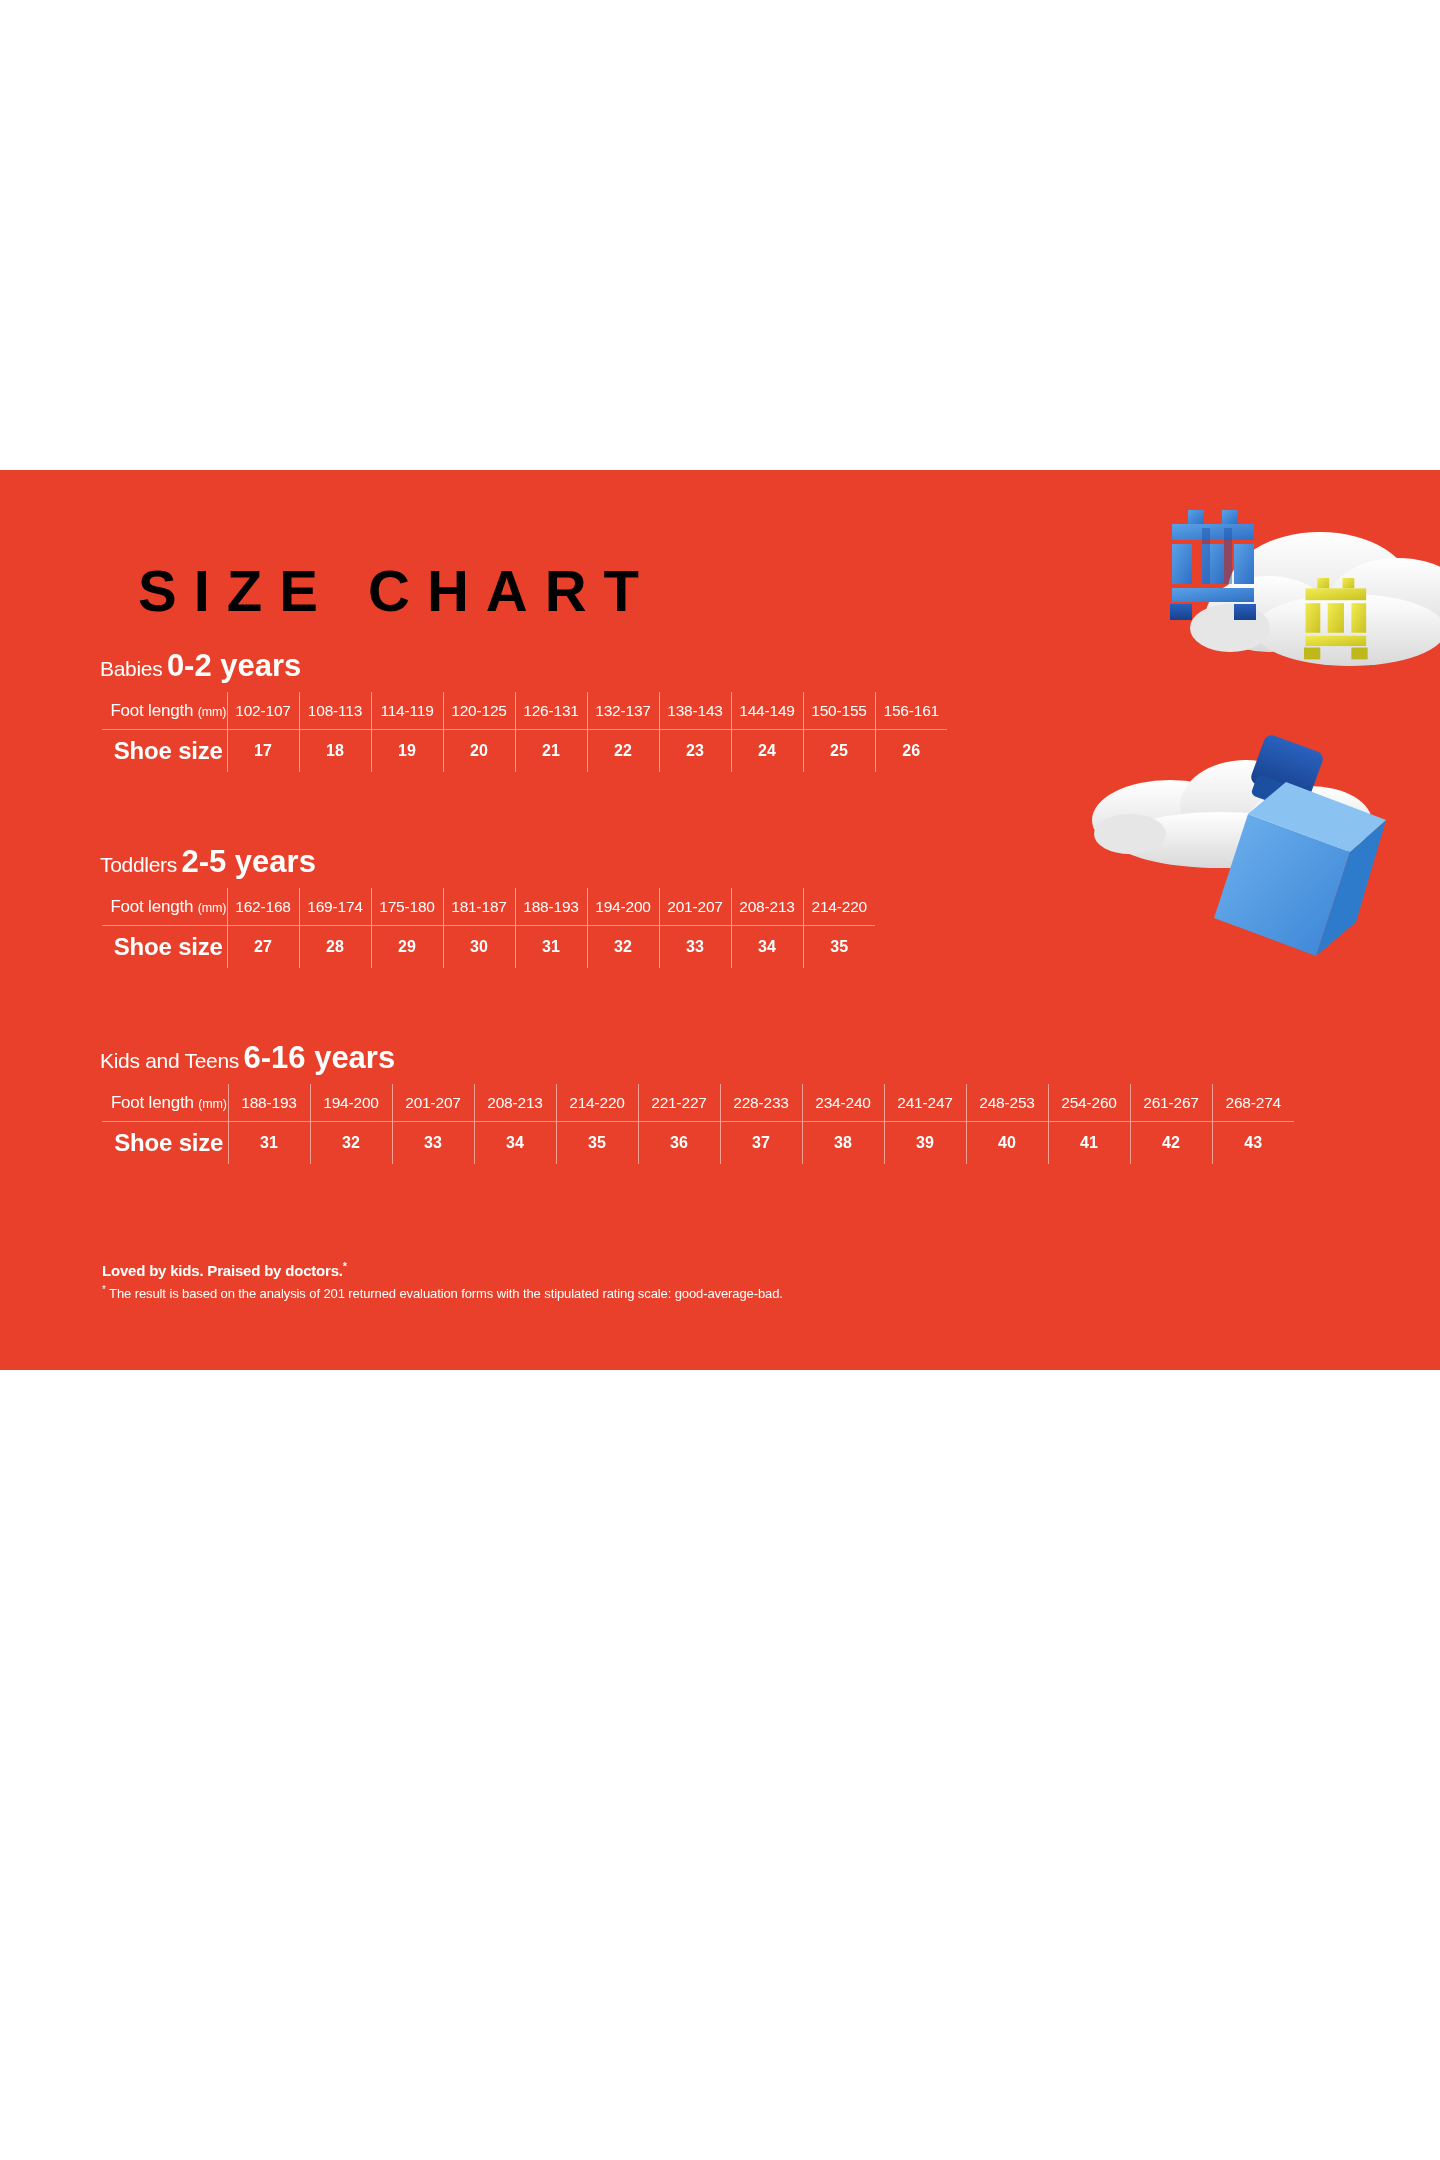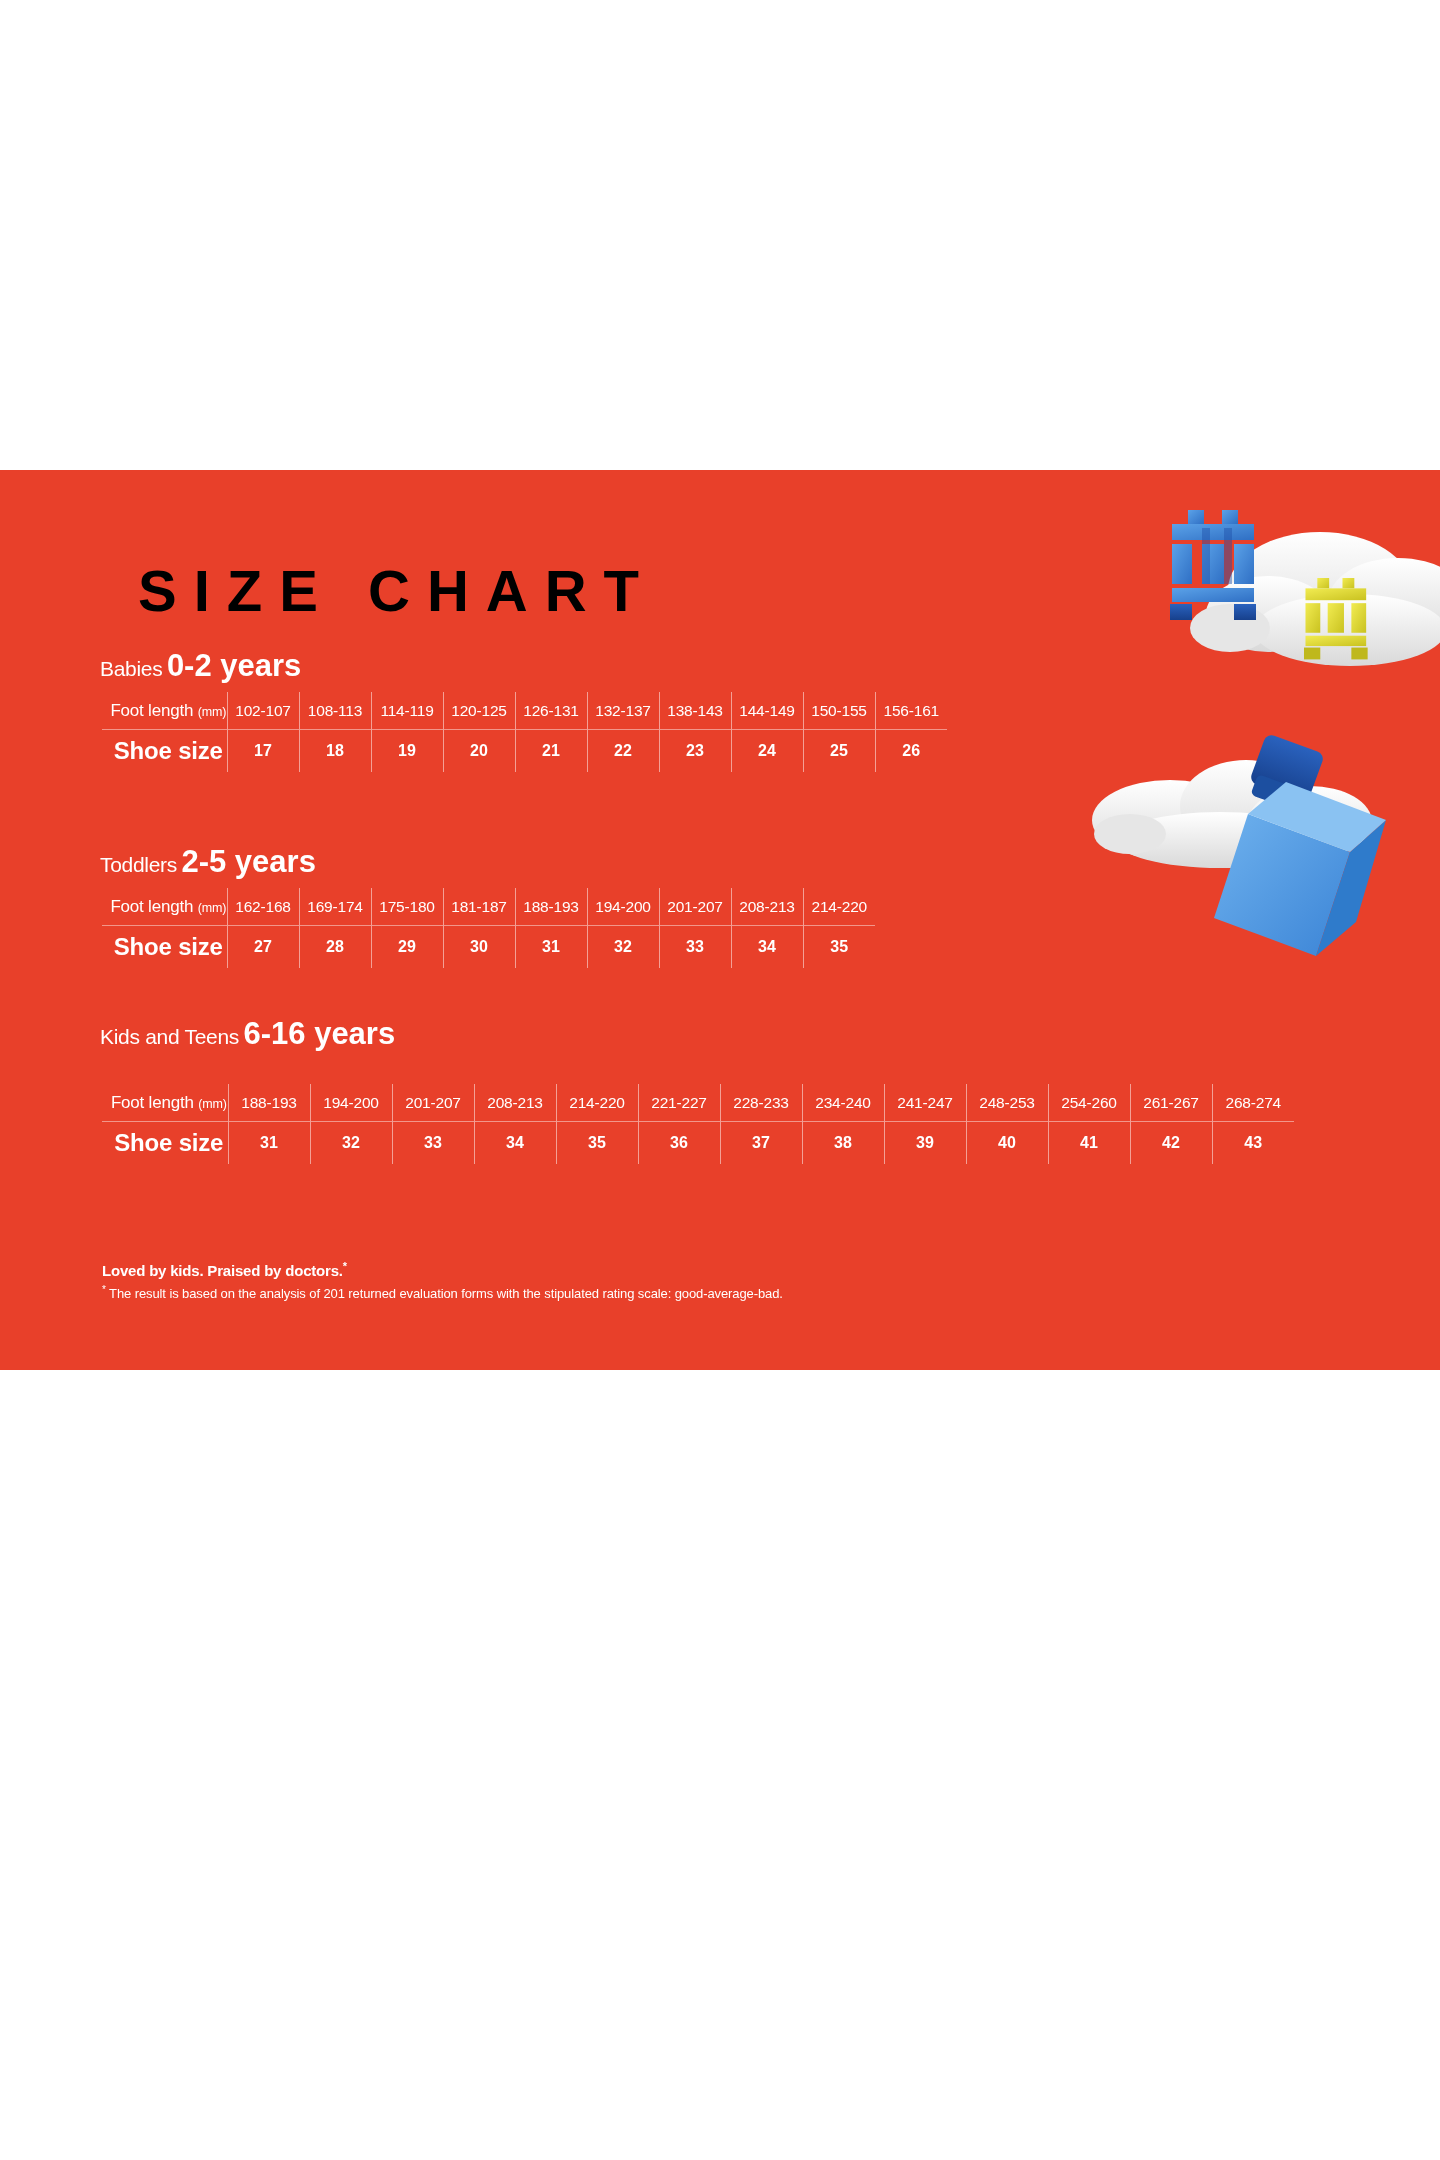--- a/index.html
+++ b/index.html
@@ -198,21 +198,21 @@
           <td>30</td>
           <td>31</td>
           <td>32</td>
           <td>33</td>
           <td>34</td>
           <td>35</td>
         </tr>
       </tbody>
     </table>
 
-    <div class="sec-head" style="top:548px;">
+    <div class="sec-head" style="top:572px;">
       <span class="strong">Kids and Teens</span>
       <span class="light">6-16 years</span>
     </div>
 
     <table class="tbl" style="top:614px;width:1110px;">
       <colgroup>
         <col style="width:126px">
           <col style="width:82px">
           <col style="width:82px">
           <col style="width:82px">

